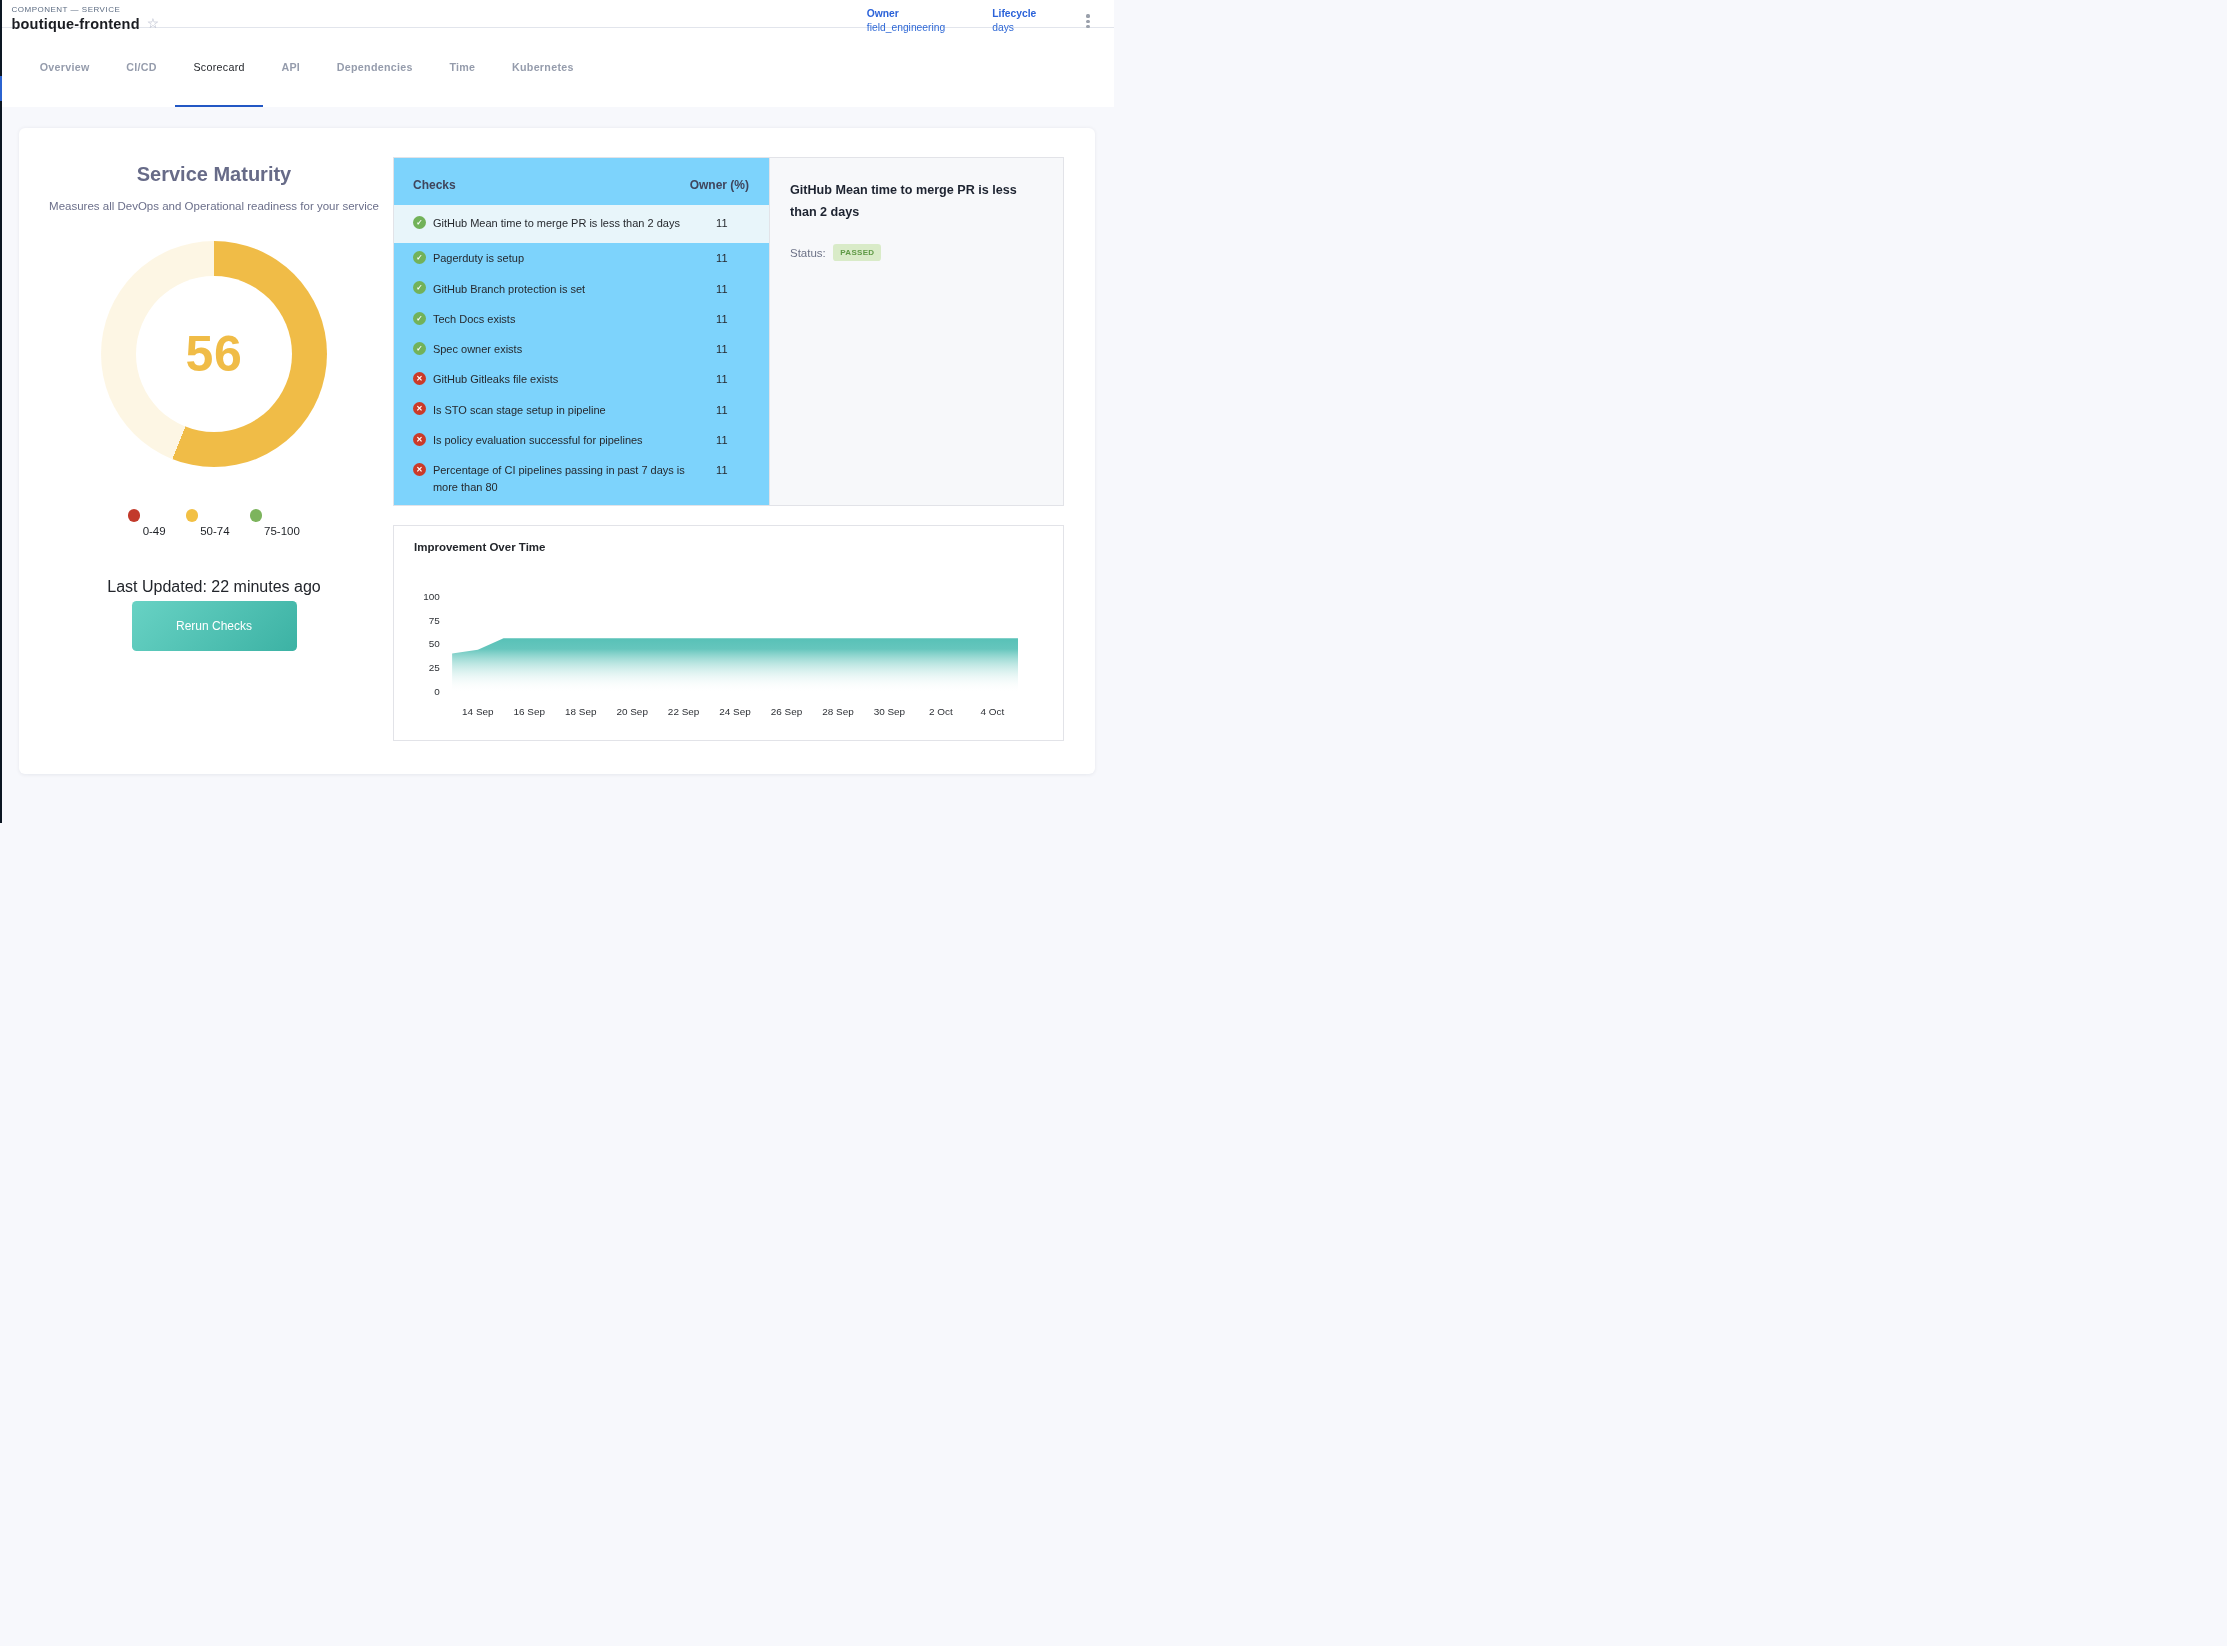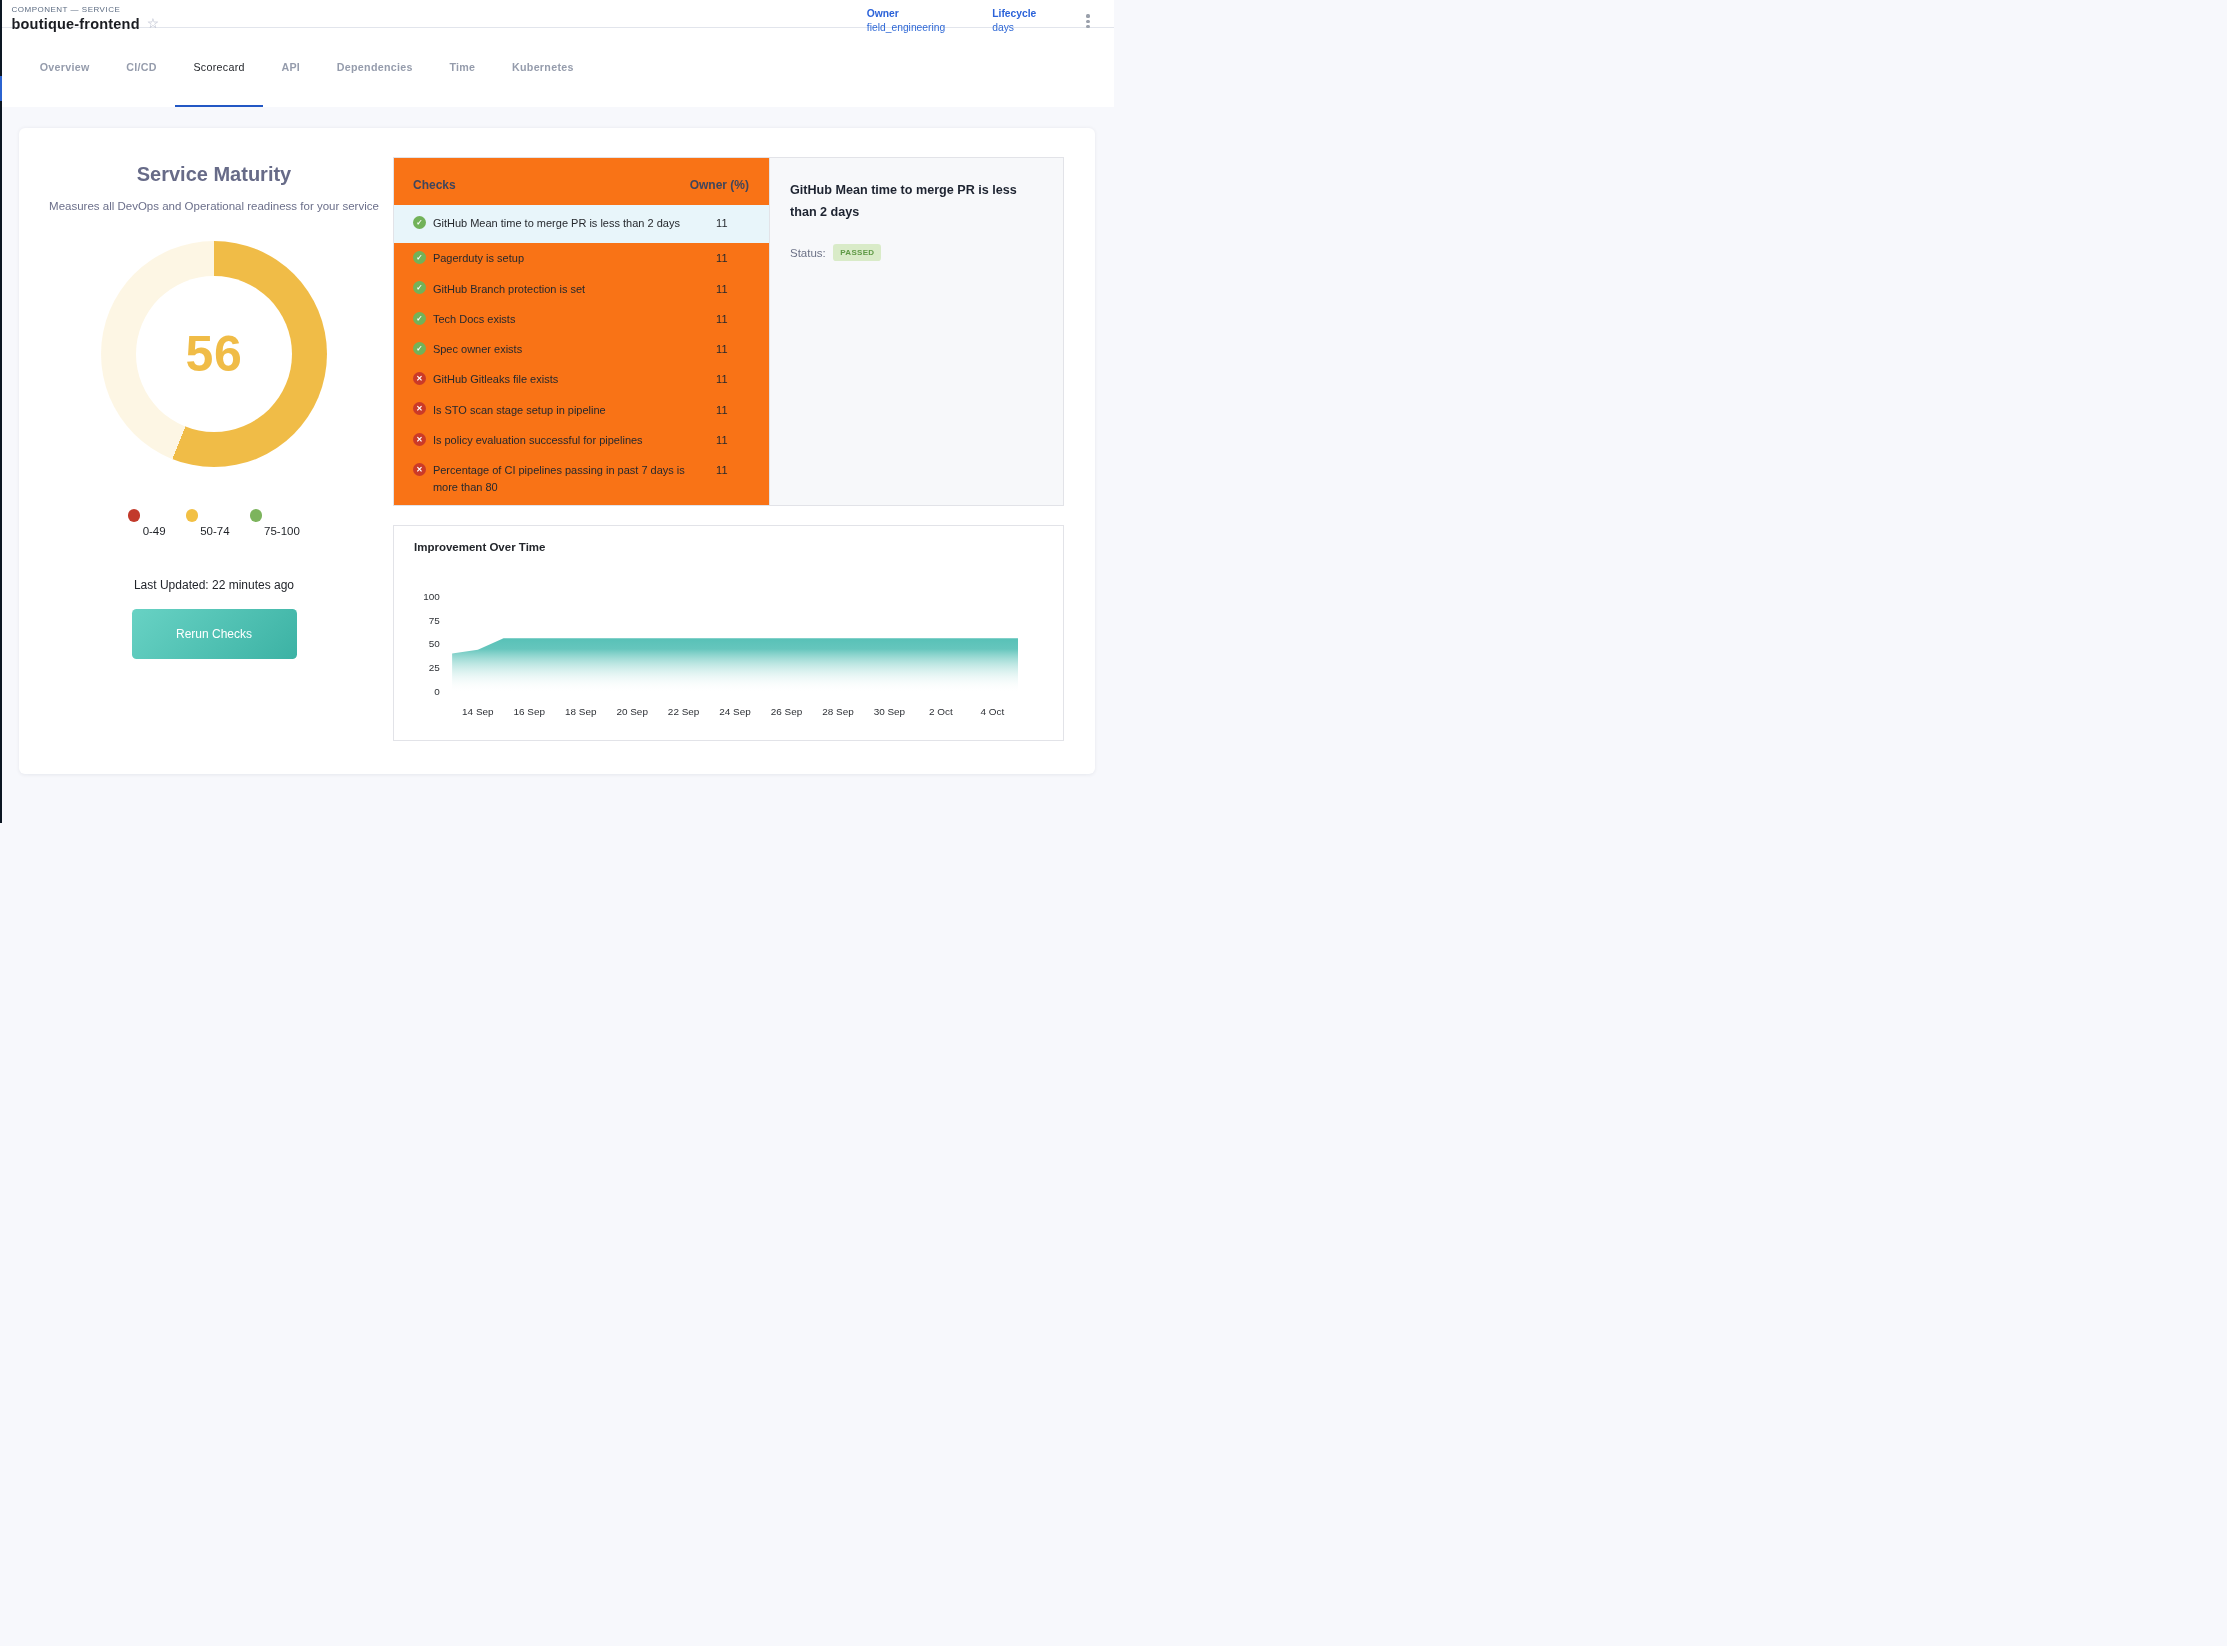--- a/index.html
+++ b/index.html
@@ -40,28 +40,28 @@
   .left-col h2 { font-size:20px; font-weight:700; color:#676b88; margin-bottom:11.5px; }
   .subtitle { font-size:11.5px; color:#6b6f8a; text-align:center; max-width:346px; line-height:1.6; margin-bottom:26px; }
   .donut { position:relative; width:226px; height:226px; border-radius:50%; margin-bottom:26px; }
   .donut-hole { position:absolute; left:35px; top:35px; width:156px; height:156px; border-radius:50%; background:#ffffff;
                 display:flex; align-items:center; justify-content:center; }
   .score { font-size:50px; font-weight:700; color:#f0bc47; letter-spacing:0.8px; }
   .legend { display:flex; gap:20px; margin-bottom:41px; }
   .legend-item { display:flex; align-items:center; gap:2.3px; }
   .legend-dot { width:12.2px; height:12.2px; border-radius:50%; }
   .legend-label { font-size:11.5px; color:#1e2126;margin-top:32px; }
-  .updated { font-size:12px; color:#22252b; margin-bottom:17px; }
+  .updated { font-size:16px; color:#22252b; margin-bottom:5px; }
   .rerun { width:165px; height:50px; border:none; border-radius:4.6px; color:#ffffff; font-size:12px;
            font-family:"Liberation Sans", sans-serif; cursor:pointer;
            background:linear-gradient(135deg,#68d2c4 0%,#3cb2a4 100%); }
 
   
   .checks-panel { position:absolute; left:374px; top:29px; width:671px; height:349px;
-                  border:0.8px solid #e2e3e8; display:flex; background:#f97316; }
+                  border:0.8px solid #e2e3e8; display:flex; background:#7dd3fc; }
   .checks-col { width:375px; display:flex; flex-direction:column; }
   .checks-head { display:flex; justify-content:space-between; padding:20px 20px 13.8px 19px;
                  font-size:12px; font-weight:700; color:#3f455c; }
   .check-row { display:flex; align-items:flex-start; padding:6.9px 20px 6.9px 19px; cursor:pointer; }
   .check-row.selected { background:#e8f5fa; padding-top:10px; padding-bottom:11.5px; }
   .check-ic { flex:0 0 13px; height:13px; border-radius:50%; margin-top:0.8px; display:flex; align-items:center;
               justify-content:center; color:#ffffff; font-size:7.6px; font-weight:700; }
   .check-ic.pass { background:#72b259; }
   .check-ic.fail { background:#cb3a28; }
   .check-label { width:274px; margin-left:6.9px; font-size:11px; color:#26292e; line-height:1.5; }

